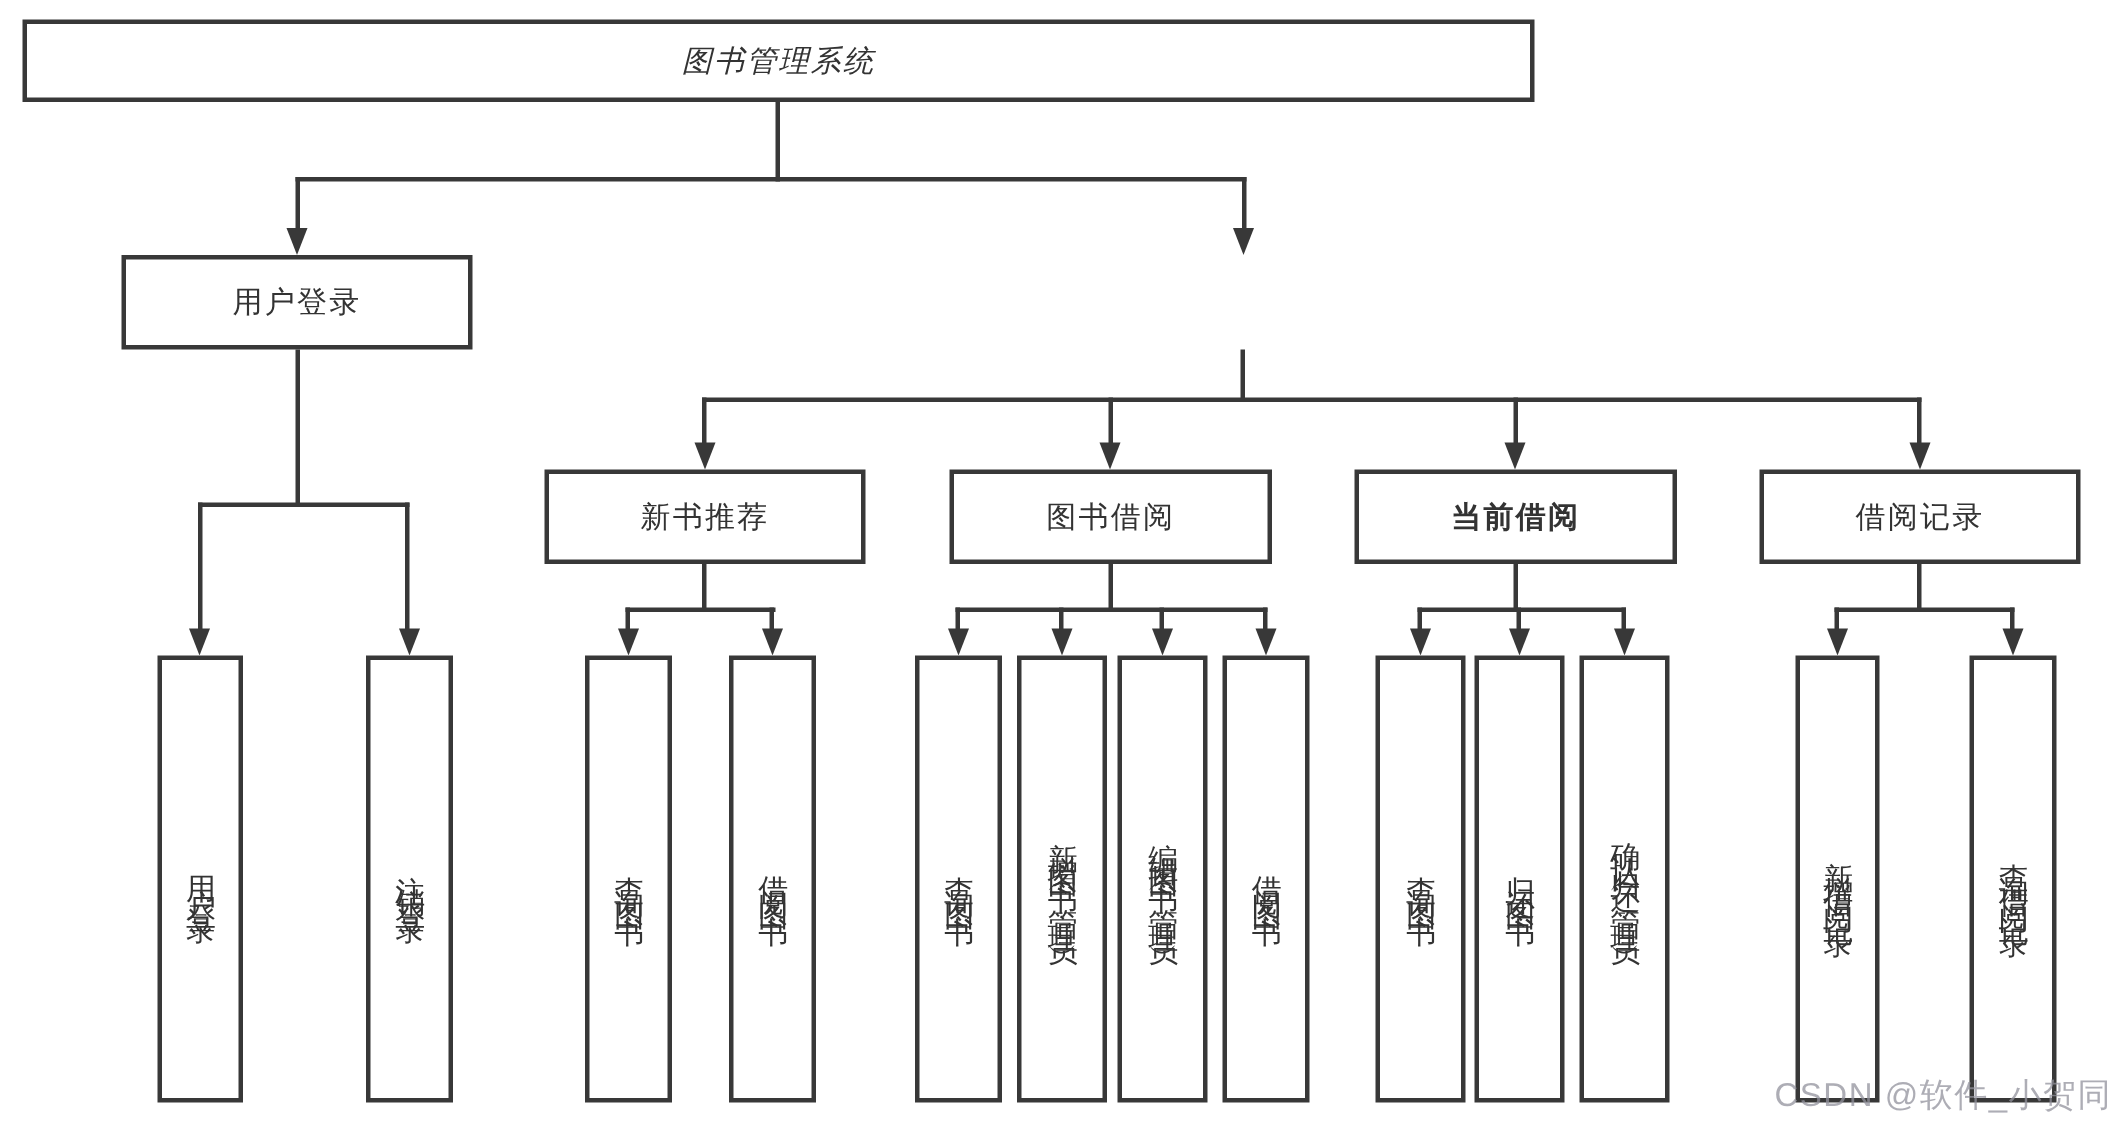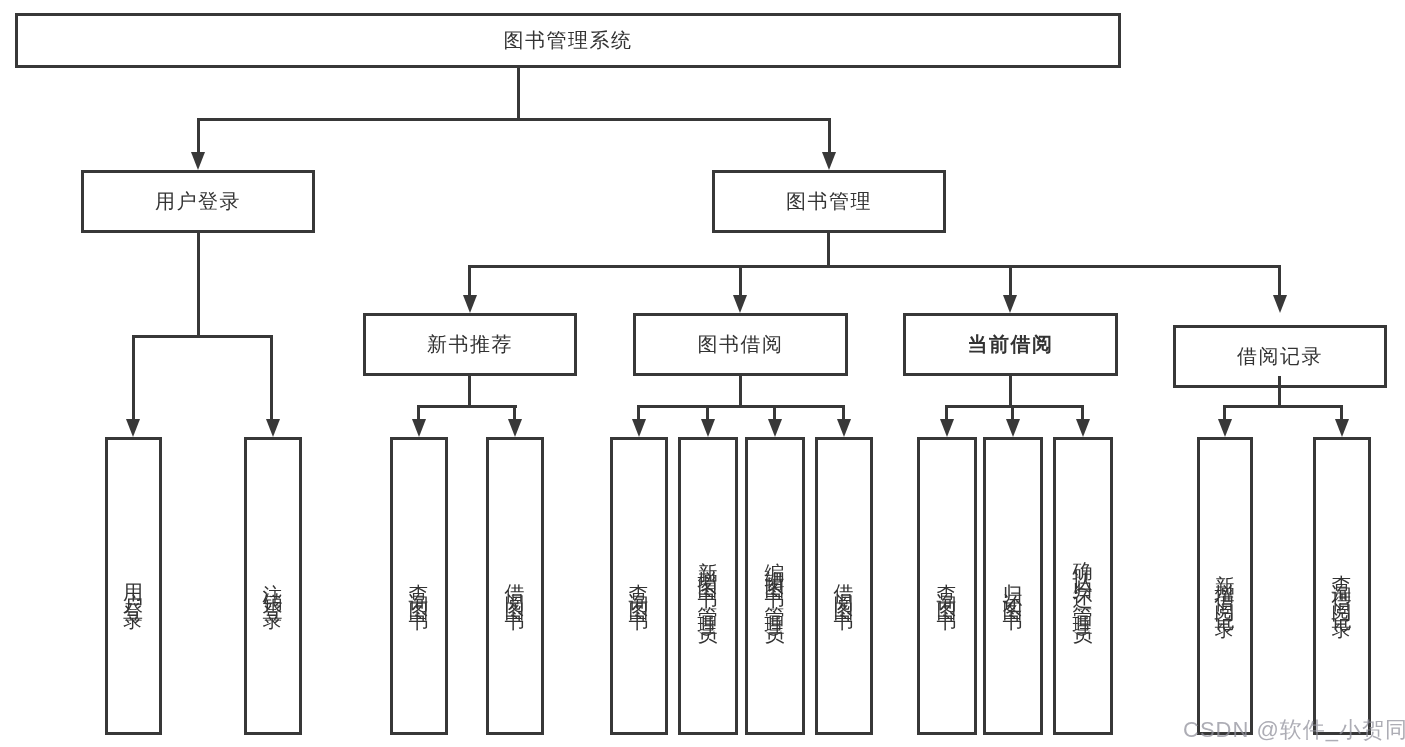--- a/index.html
+++ b/index.html
@@ -29,36 +29,33 @@
     position:absolute; left:1183px; top:715px;
     font-size:22px; color:rgba(146,146,156,0.75);
     white-space:nowrap; z-index:5; letter-spacing:1px;
   }
 </style>
 </head>
 <body>
 
 <div class="canvas">
 
-  <div class="node hnode" style="left:15px; top:13px; width:1106px; height:55px;">
+  <div class="node hnode" style="left:15px; top:13px; width:1008px; height:55px;font-style:italic;">
     <span>图书管理系统</span>
   </div>
 
   <div class="line" style="left:517px; top:68px; width:3px; height:53px;"></div>
   <div class="line" style="left:197px; top:118px; width:634px; height:3px;"></div>
   <div class="line" style="left:197px; top:118px; width:3px; height:38px;"></div>
   <div class="arrow" style="left:191px; top:152px;"></div>
   <div class="line" style="left:828px; top:118px; width:3px; height:38px;"></div>
   <div class="arrow" style="left:822px; top:152px;"></div>
 
   <div class="node hnode" style="left:81px; top:170px; width:234px; height:63px;">
     <span>用户登录</span>
-  </div>
-  <div class="node hnode" style="left:712px; top:170px; width:234px; height:63px;">
-    <span>图书管理</span>
   </div>
 
   <div class="line" style="left:197px; top:233px; width:3px; height:105px;"></div>
   <div class="line" style="left:132px; top:335px; width:141px; height:3px;"></div>
   <div class="line" style="left:132px; top:335px; width:3px; height:86px;"></div>
   <div class="arrow" style="left:126px; top:419px;"></div>
   <div class="line" style="left:270px; top:335px; width:3px; height:86px;"></div>
   <div class="arrow" style="left:266px; top:419px;"></div>
 
   <div class="line" style="left:827px; top:233px; width:3px; height:35px;"></div>
@@ -74,21 +71,21 @@
 
   <div class="node hnode" style="left:633px; top:313px; width:215px; height:63px;">
     <span>图书借阅</span>
   </div>
   <div class="node hnode" style="left:363px; top:313px; width:214px; height:63px;">
     <span>新书推荐</span>
   </div>
   <div class="node hnode" style="left:903px; top:313px; width:215px; height:63px;font-weight:bold;">
     <span>当前借阅</span>
   </div>
-  <div class="node hnode" style="left:1173px; top:313px; width:214px; height:63px;margin-top:12px;">
+  <div class="node hnode" style="left:1173px; top:313px; width:214px; height:63px;">
     <span>借阅记录</span>
   </div>
 
   <div class="line" style="left:468px; top:376px; width:3px; height:32px;"></div>
   <div class="line" style="left:417px; top:405px; width:100px; height:3px;"></div>
   <div class="line" style="left:417px; top:405px; width:3px; height:16px;"></div>
   <div class="arrow" style="left:412px; top:419px;"></div>
   <div class="line" style="left:513px; top:405px; width:3px; height:16px;"></div>
   <div class="arrow" style="left:508px; top:419px;"></div>
 

